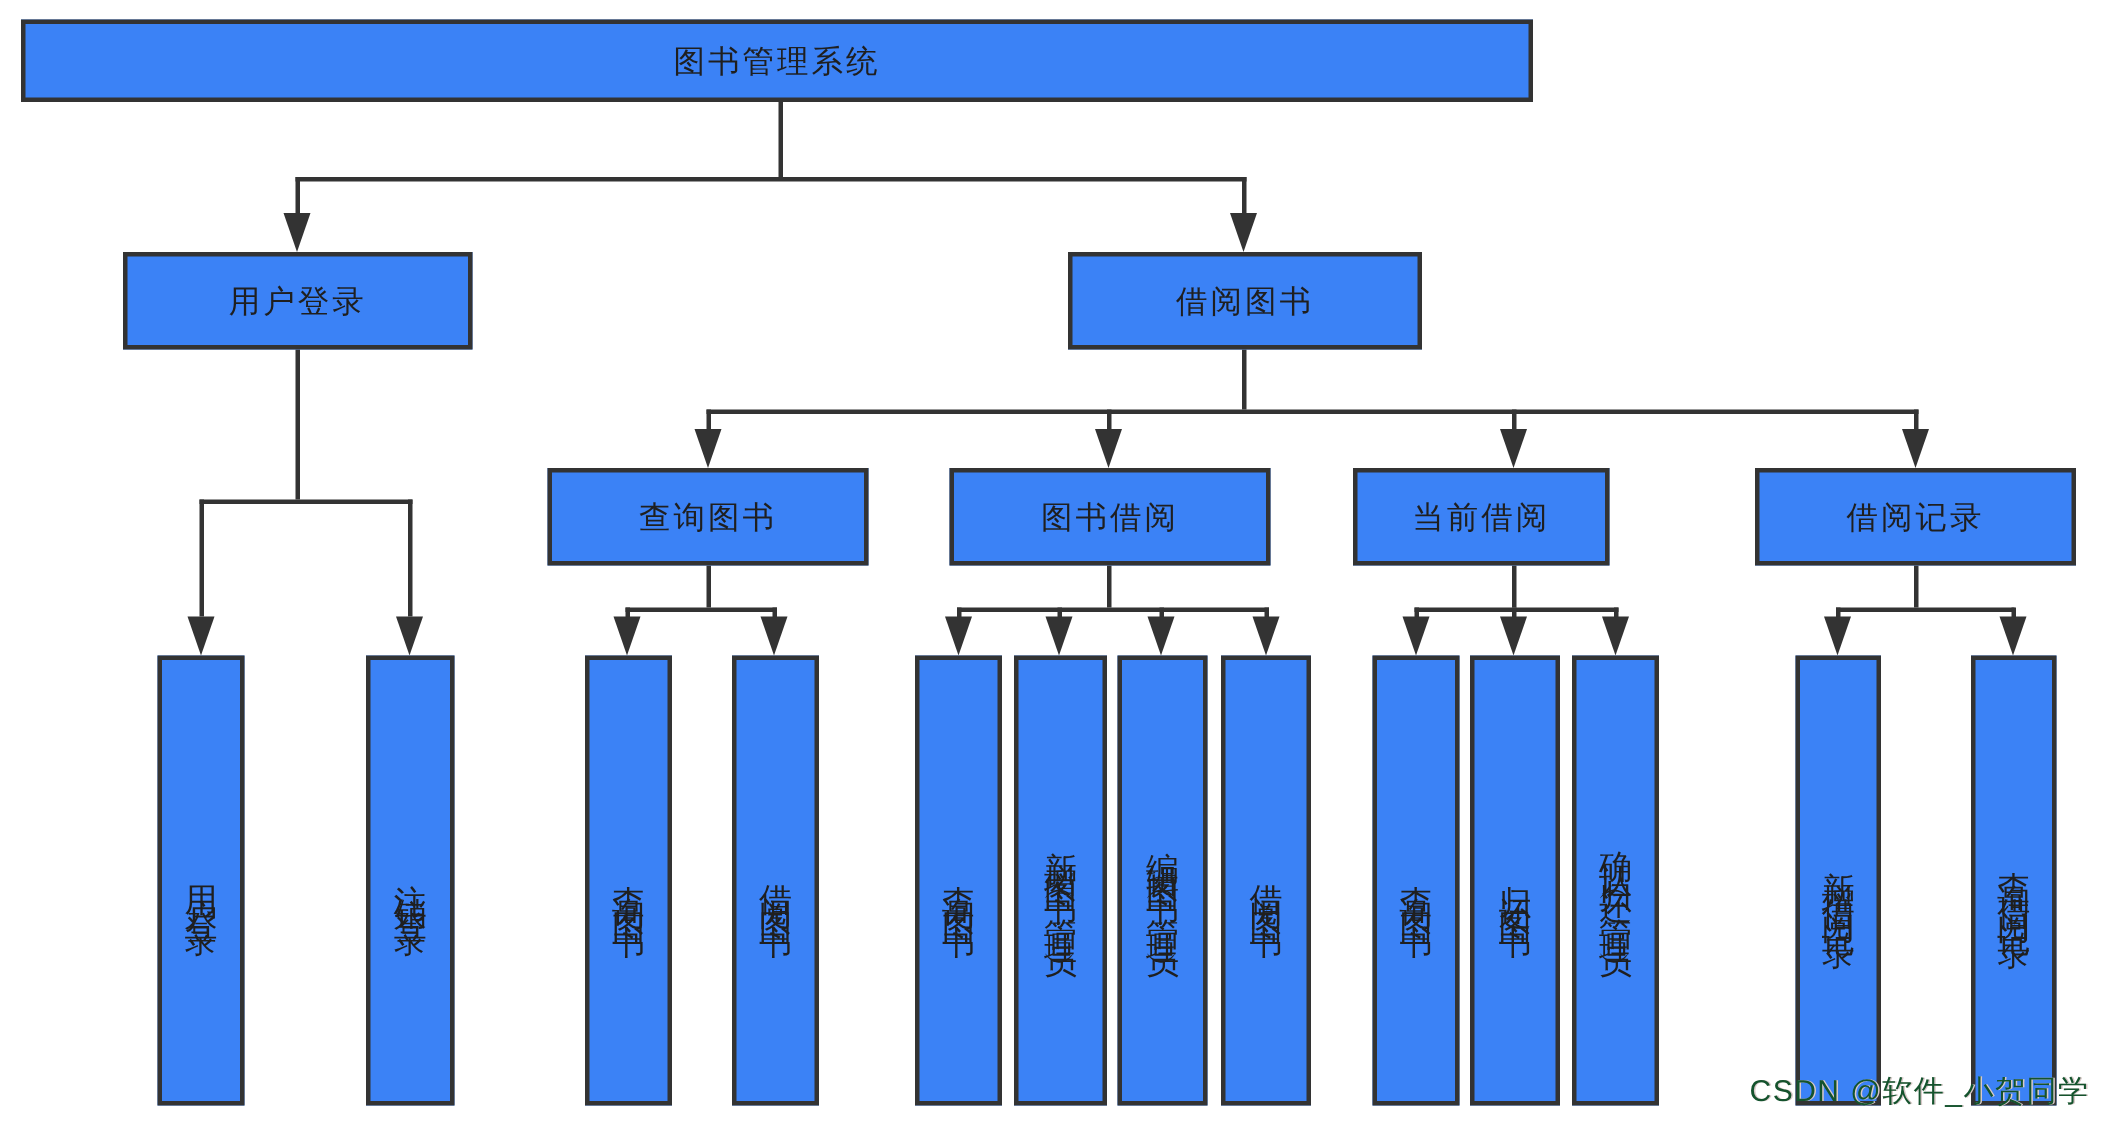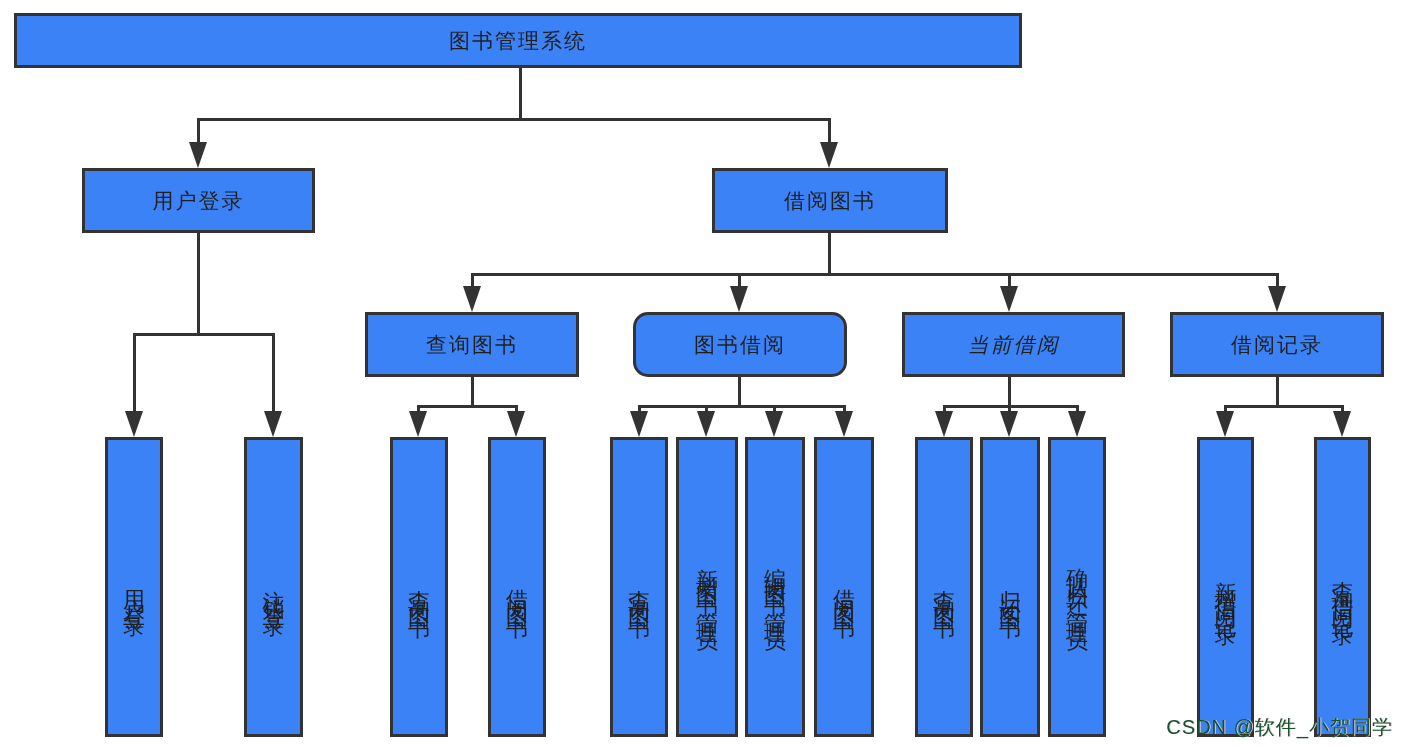--- a/index.html
+++ b/index.html
@@ -90,22 +90,22 @@
   <div class="v-line" style="left:471px; top:273px; height:15px;"></div>
   <div class="arrow" style="left:463px; top:286px;"></div>
   <div class="v-line" style="left:738px; top:273px; height:15px;"></div>
   <div class="arrow" style="left:730px; top:286px;"></div>
   <div class="v-line" style="left:1008px; top:273px; height:15px;"></div>
   <div class="arrow" style="left:1000px; top:286px;"></div>
   <div class="v-line" style="left:1276px; top:273px; height:15px;"></div>
   <div class="arrow" style="left:1268px; top:286px;"></div>
 
   <div class="box" style="left:365px; top:312px; width:214px; height:65px;">查询图书</div>
-  <div class="box" style="left:633px; top:312px; width:214px; height:65px;border-radius:15px;">图书借阅</div>
-  <div class="box" style="left:902px; top:312px; width:223px; height:65px;font-style:italic;">当前借阅</div>
+  <div class="box" style="left:633px; top:312px; width:214px; height:65px;">图书借阅</div>
+  <div class="box" style="left:902px; top:312px; width:171px; height:65px;">当前借阅</div>
   <div class="box" style="left:1170px; top:312px; width:214px; height:65px;">借阅记录</div>
 
   <div class="v-line" style="left:471px; top:377px; height:28px;"></div>
   <div class="h-line" style="left:417px; top:405px; width:101px;"></div>
   <div class="v-line" style="left:417px; top:405px; height:8px;"></div>
   <div class="arrow" style="left:409px; top:411px;"></div>
   <div class="v-line" style="left:515px; top:405px; height:8px;"></div>
   <div class="arrow" style="left:507px; top:411px;"></div>
 
   <div class="v-line" style="left:738px; top:377px; height:28px;"></div>

